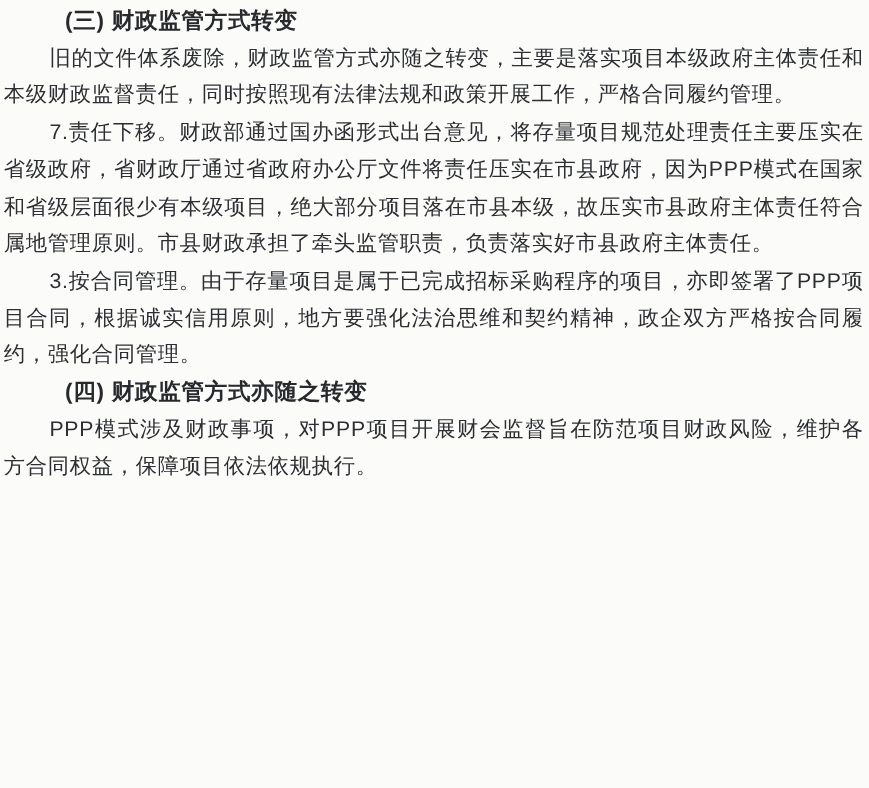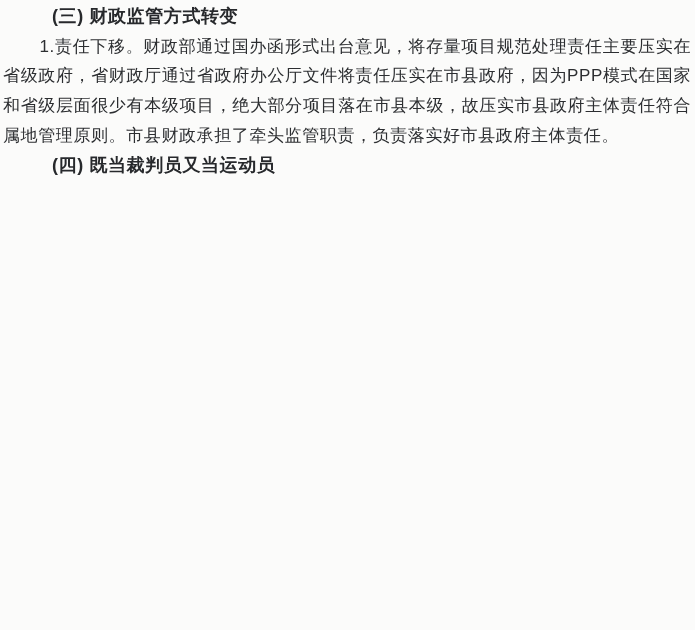--- a/index.html
+++ b/index.html
@@ -38,15 +38,18 @@
   .doc p {
     margin: 0;
     text-indent: 2.15em;
   }
 </style>
 </head>
 <body style="background: rgb(251, 251, 250);">
 
 <div class="doc" style="color: rgb(44, 46, 49);">
   <h3>(三) 财政监管方式转变</h3>
-  <p>1.责任下移。财政部通过国办函形式出台意见，将存量项目规范处理责任主要压实在省级政府，省财政厅通过省政府办公厅文件将责任压实在市县政府，因为PPP模式在国家和省级层面很少有本级项目，绝大部分项目落在市县本级，故压实市县政府主体责任符合属地管理原则。市县财政承担了牵头监管职责，负责落实好市县政府主体责任。</p>
-  <h3>(四) 既当裁判员又当运动员</h3>
+  <p>旧的文件体系废除，财政监管方式亦随之转变，主要是落实项目本级政府主体责任和本级财政监督责任，同时按照现有法律法规和政策开展工作，严格合同履约管理。</p>
+  <p>7.责任下移。财政部通过国办函形式出台意见，将存量项目规范处理责任主要压实在省级政府，省财政厅通过省政府办公厅文件将责任压实在市县政府，因为PPP模式在国家和省级层面很少有本级项目，绝大部分项目落在市县本级，故压实市县政府主体责任符合属地管理原则。市县财政承担了牵头监管职责，负责落实好市县政府主体责任。</p>
+  <p>3.按合同管理。由于存量项目是属于已完成招标采购程序的项目，亦即签署了PPP项目合同，根据诚实信用原则，地方要强化法治思维和契约精神，政企双方严格按合同履约，强化合同管理。</p>
+  <h3>(四) 财政监管方式亦随之转变</h3>
+  <p>PPP模式涉及财政事项，对PPP项目开展财会监督旨在防范项目财政风险，维护各方合同权益，保障项目依法依规执行。</p>
 </div>
 
 </body></html>

